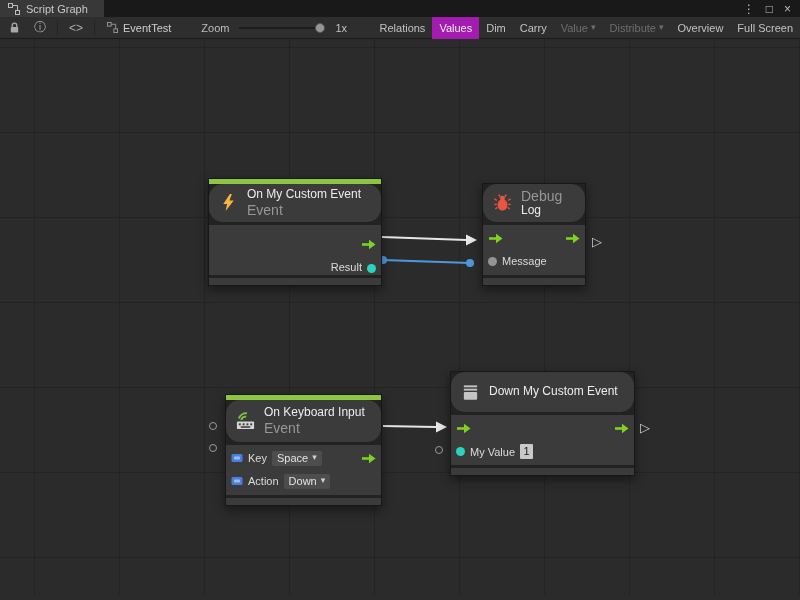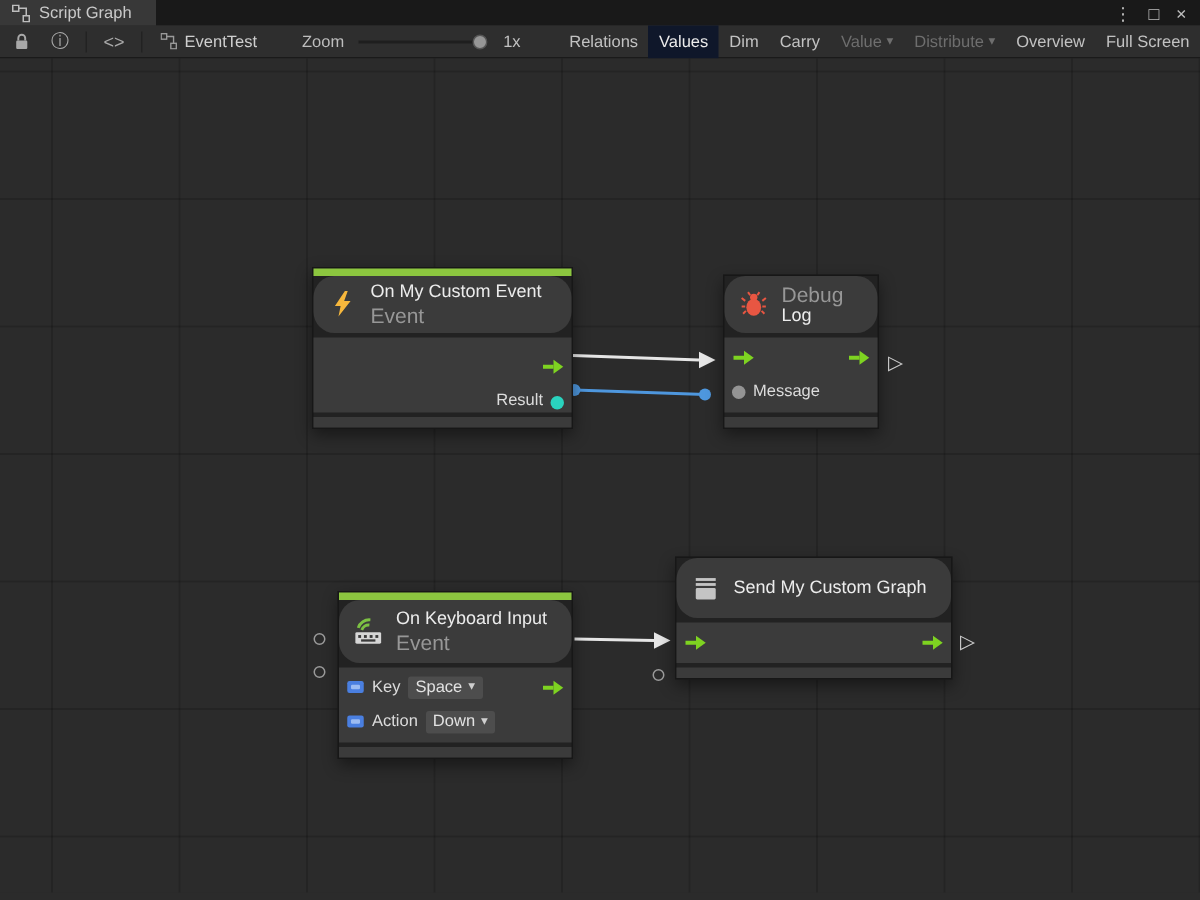--- a/index.html
+++ b/index.html
@@ -32,21 +32,21 @@
   .vsep{width:1px;height:14px;background:#222;margin:0 4px;}
   .graph-ref{display:flex;align-items:center;gap:5px;padding:0 8px;color:#cfcfcf;cursor:default;}
   .zoom-label{margin-left:22px;color:#bdbdbd;}
   .slider{position:relative;width:86px;height:2px;background:#1e1e1e;margin:0 10px 0 10px;cursor:default;}
   .knob{position:absolute;right:0;top:-4px;width:10px;height:10px;border-radius:50%;
     background:#969696;border:1px solid #555;}
   .zoom-value{color:#c2c2c2;margin-right:6px;}
   .tb-spacer{flex:1;}
   .tb-btn{height:22px;line-height:22px;padding:0 7px;white-space:nowrap;cursor:default;
     display:flex;align-items:center;gap:3px;}
-  .tb-btn.active{background:#0f172a;color:#ececec;}
+  .tb-btn.active{background:#a21caf;color:#ececec;}
   .tb-btn.disabled{color:#6e6e6e;}
   .caret{font-size:9px;line-height:1;}
 
   
   .canvas{position:relative;width:800px;height:556px;background-color:#2b2b2b;
     background-image:linear-gradient(rgba(0,0,0,0.16) 1px,transparent 1px),
                      linear-gradient(90deg,rgba(0,0,0,0.16) 1px,transparent 1px);
     background-size:85px 85px;background-position:34px 8px;overflow:hidden;}
   .wires{position:absolute;left:0;top:0;z-index:1;pointer-events:none;}
 
@@ -303,37 +303,42 @@
   <div class="node" style="left:450px;top:332px;width:185px;">
     <div class="head" style="padding-top:8px;padding-bottom:8px;">
       <span class="nicon">
         <svg width="19" height="19" viewBox="0 0 20 20">
           <rect x="3" y="2.5" width="14" height="2" fill="#c4c4c4"></rect>
           <rect x="3" y="6" width="14" height="2" fill="#c4c4c4"></rect>
           <rect x="3" y="9.5" width="14" height="8" rx="1" fill="#c4c4c4"></rect>
         </svg>
       </span>
       <div class="htext">
-        <div class="t1">Send My Custom Graph</div>
+        <div class="t1">Down My Custom Event</div>
       </div>
     </div>
     <div class="body">
       <div class="row between">
         <span class="flow-arrow">
           <svg width="15" height="11" viewBox="0 0 15 11">
             <path d="M1 5.5 H8" style="stroke:var(--flow-green)" stroke-width="2.6"></path>
             <path d="M8 0.8 L14.5 5.5 L8 10.2 Z" style="fill:var(--flow-green)"></path>
           </svg>
         </span>
         <span class="flow-arrow">
           <svg width="15" height="11" viewBox="0 0 15 11">
             <path d="M1 5.5 H8" style="stroke:var(--flow-green)" stroke-width="2.6"></path>
             <path d="M8 0.8 L14.5 5.5 L8 10.2 Z" style="fill:var(--flow-green)"></path>
           </svg>
         </span>
+      </div>
+      <div class="row">
+        <span class="dot teal"></span>
+        <span class="plabel">My Value</span>
+        <span class="valfield">1</span>
       </div>
     </div>
     <div class="footer"></div>
   </div>
 
   <span class="ext-circle" style="left:209px;top:383px;"></span>
   <span class="ext-circle" style="left:209px;top:405px;"></span>
   <span class="ext-circle" style="left:435px;top:407px;"></span>
   <span class="play" style="left:592px;top:196px;">▷</span>
   <span class="play" style="left:640px;top:382px;">▷</span>

